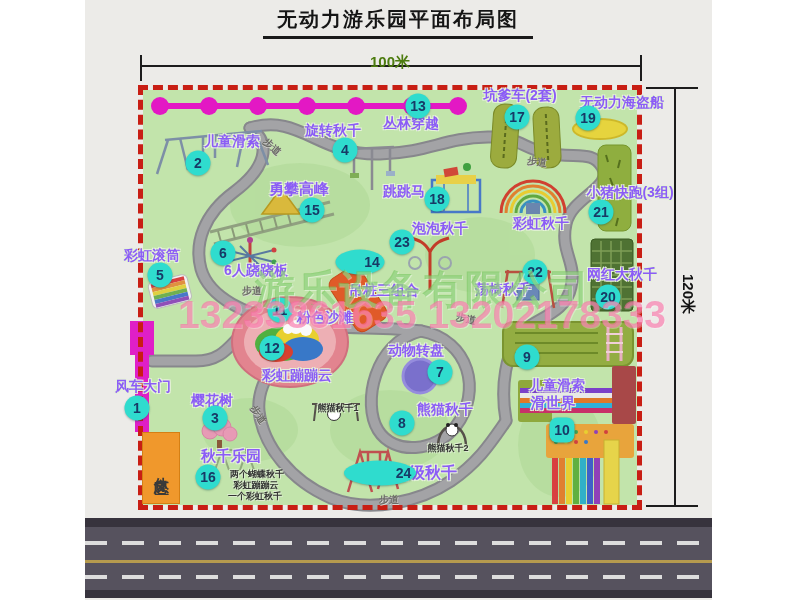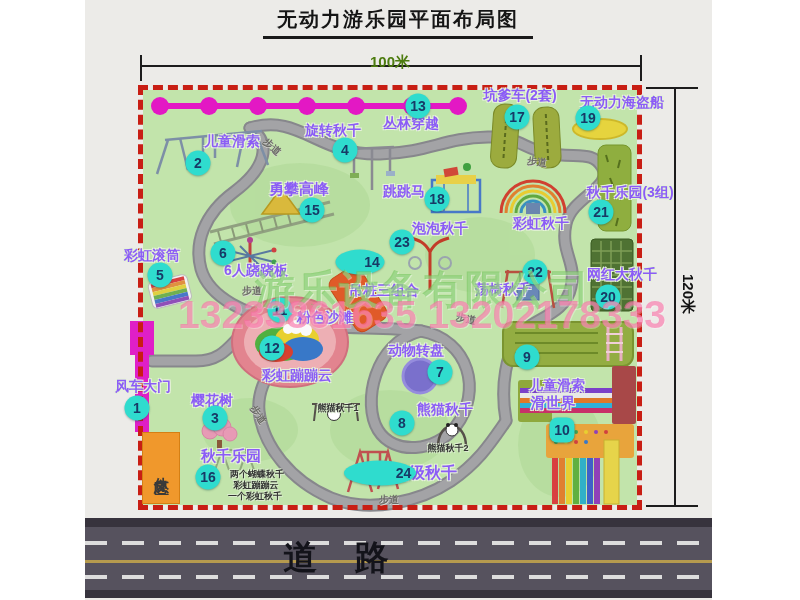--- a/index.html
+++ b/index.html
@@ -339,21 +339,21 @@
       <div class="attr-label" style="left: 231px; top: 456px; font-size: 15px;">秋千乐园</div>
       <div class="badge" style="left: 208px; top: 477px;">16</div>
       <div class="attr-label" style="left: 520px; top: 96px;">坑爹车(2套)</div>
       <div class="badge" style="left: 517px; top: 117px;">17</div>
       <div class="attr-label" style="left: 404px; top: 192px;">跳跳马</div>
       <div class="badge" style="left: 437px; top: 199px;">18</div>
       <div class="attr-label" style="left: 622px; top: 103px;">无动力海盗船</div>
       <div class="badge" style="left: 588px; top: 118px;">19</div>
       <div class="attr-label" style="left: 622px; top: 275px;">网红大秋千</div>
       <div class="badge" style="left: 608px; top: 297px;">20</div>
-      <div class="attr-label" style="left: 630px; top: 193px;">秋千乐园(3组)</div>
+      <div class="attr-label" style="left: 630px; top: 193px;">小猪快跑(3组)</div>
       <div class="badge" style="left: 601px; top: 212px;">21</div>
       <div class="attr-label" style="left: 503px; top: 290px;">荡椅秋千</div>
       <div class="badge" style="left: 535px; top: 272px;">22</div>
       <div class="attr-label" style="left: 440px; top: 229px;">泡泡秋千</div>
       <div class="badge" style="left: 402px; top: 242px;">23</div>
       <div class="attr-label" style="left: 425px; top: 473px; font-size: 16px;">超级秋千</div>
       <div class="badge" style="left: 380px; top: 473px; padding-left: 47px;">24</div>
       <div class="attr-label" style="left: 541px; top: 224px;">彩虹秋千</div>
       <div class="sub-label" style="left: 338px; top: 408px;">熊猫秋千1</div>
       <div class="sub-label" style="left: 448px; top: 448px;">熊猫秋千2</div>
@@ -372,15 +372,14 @@
     <span>休息区</span>
   </div>
 
   <div id="wm-company">游乐设备有限公司</div>
   <div id="wm-phone">13233861635 13202178333</div>
 
   <div id="road">
     <div class="lane" id="lane-top"></div>
     <div id="lane-yellow"></div>
     <div class="lane" id="lane-bot"></div>
-    <div id="road-label">道  路</div>
   </div>
 </div>
 
 </body></html>

